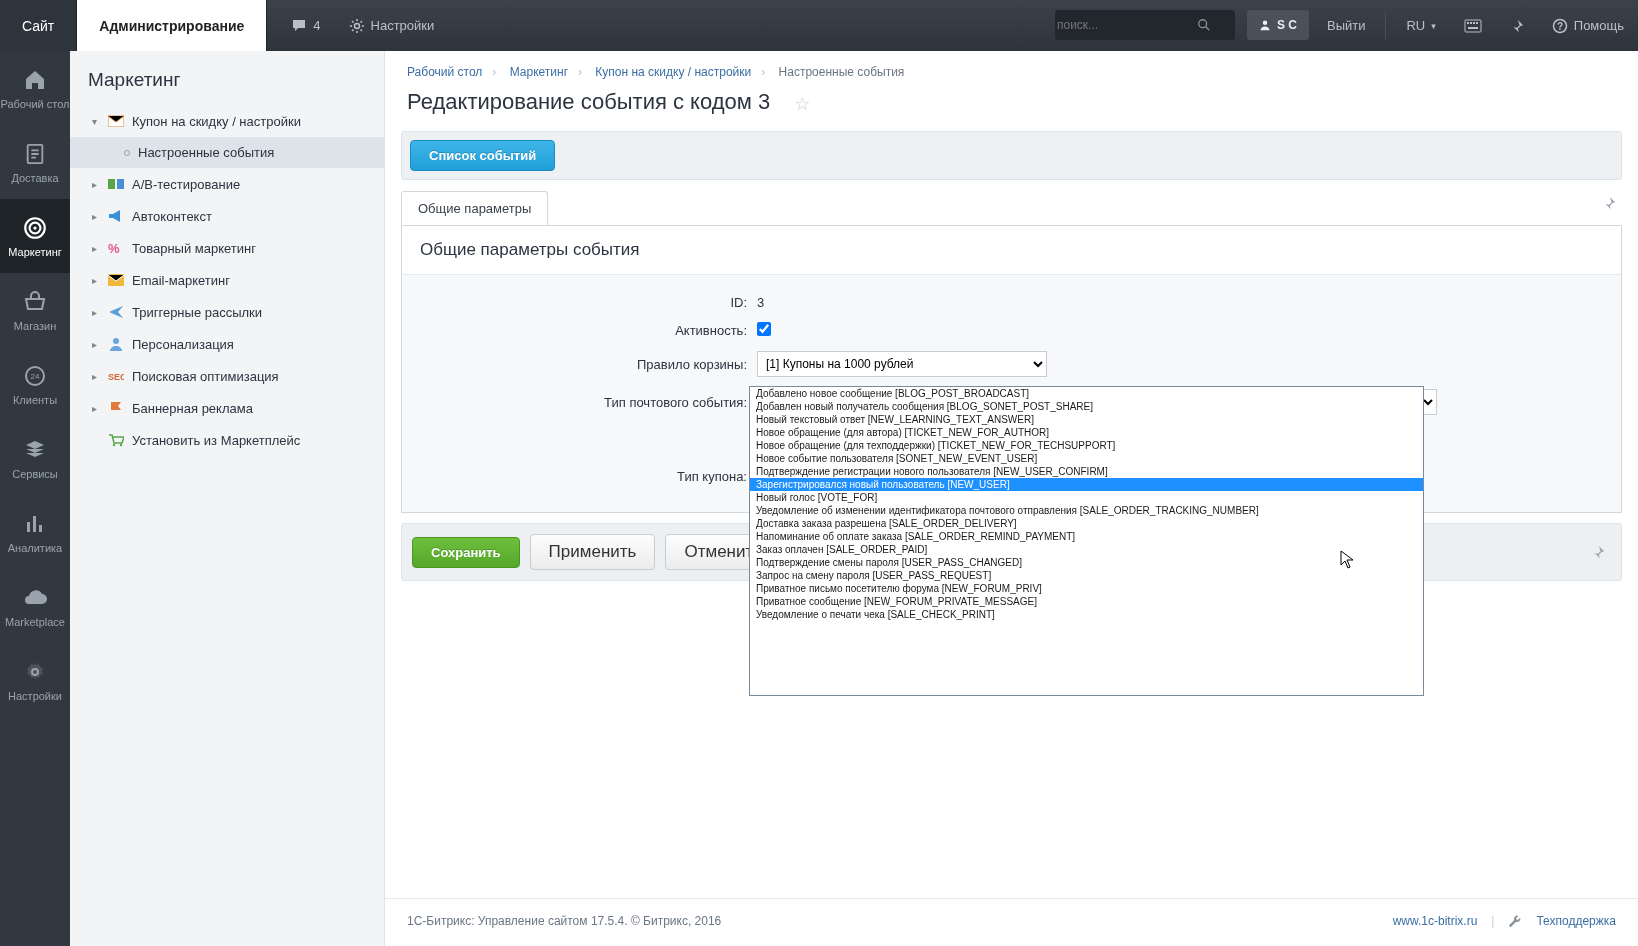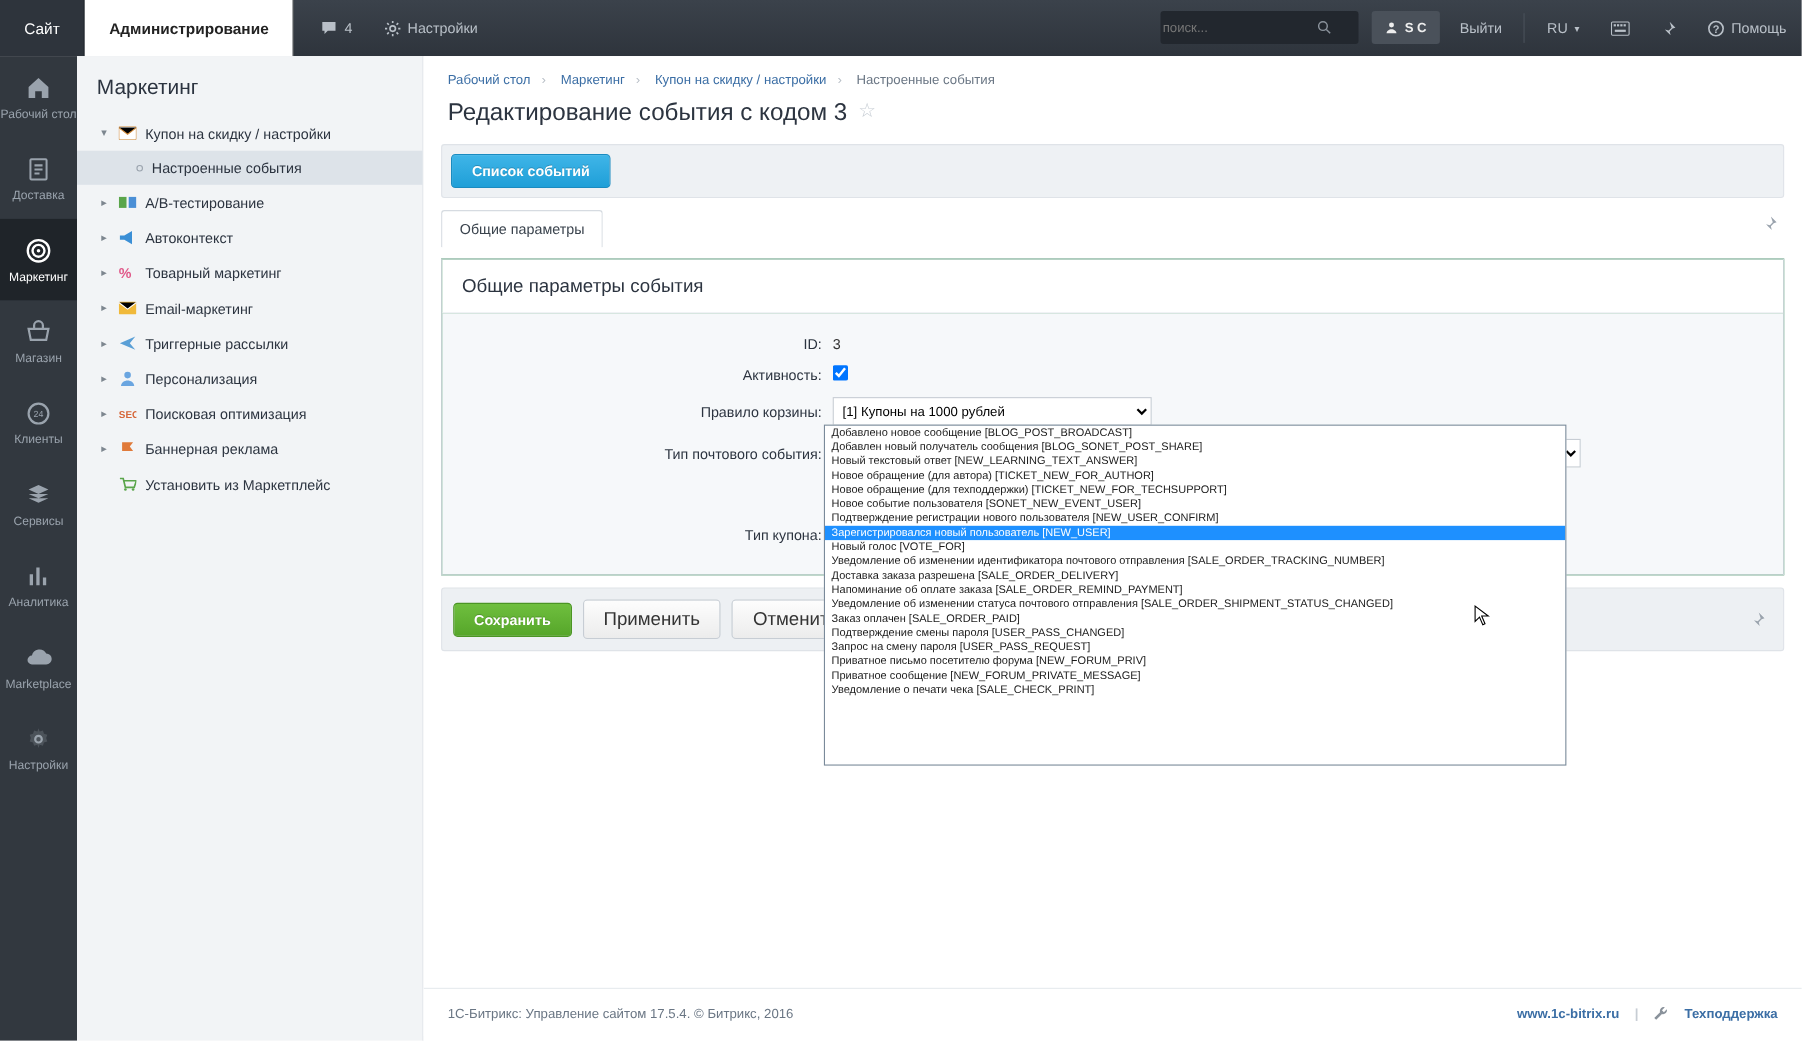--- a/index.html
+++ b/index.html
@@ -34,31 +34,31 @@
 .tree-sub { display:flex; align-items:center; gap:8px; padding:8px 14px 8px 54px; font-size:13px; color:#2c3440; cursor:pointer; }
 .tree-sub.active { background:#dde3e9; }
 .tree-sub .bullet { width:6px; height:6px; border:1px solid #9aa3ad; border-radius:50%; }
 .ticon { width:16px; height:16px; display:inline-flex; align-items:center; justify-content:center; }
 
 
 .main { position:absolute; left:385px; right:0; top:51px; bottom:0; background:#fff; overflow:hidden; }
 .breadcrumb { padding:14px 22px 6px; font-size:12px; color:#6a7684; }
 .breadcrumb a { color:#3b6ea5; text-decoration:none; }
 .breadcrumb .sep { color:#b7bec6; padding:0 10px; }
-.page-title { padding:4px 22px 14px; font-size:22px; color:#2c3440; display:flex; align-items:flex-start; gap:10px; }
+.page-title { padding:4px 22px 14px; font-size:22px; color:#2c3440; display:flex; align-items:flex-end; gap:24px; }
 .star { color:#c7cdd4; font-size:18px; cursor:pointer; }
 
 .blue-bar { margin:2px 16px 10px; background:#eef1f4; border:1px solid #dfe3e8; border-radius:3px; padding:8px; }
 .btn-blue { display:inline-block; background:linear-gradient(#3fb5e8,#1f9fd8); color:#fff; border:1px solid #1a8bc0; border-radius:4px; padding:7px 18px; font-size:13px; font-weight:bold; cursor:pointer; text-shadow:0 -1px rgba(0,0,0,.2); }
 
 .tabs-row { margin:0 16px; display:flex; align-items:flex-start; position:relative; }
 .tab { background:#fff; border:1px solid #d2d8de; border-bottom:none; padding:9px 16px; font-size:13px; color:#3a434d; border-radius:3px 3px 0 0; position:relative; top:1px; }
 .pin { margin-left:auto; color:#9aa3ad; padding:6px; cursor:pointer; }
 
-.panel { margin:11px 16px; border:1px solid #d2d8de; background:#15803d; }
+.panel { margin:1px 16px; border:1px solid #d2d8de; background:#f97316; }
 .panel-h { background:#fff; padding:14px 18px; font-size:17px; color:#2c3440; border-bottom:1px solid #e6eaee; }
 .form-area { background:#f6f8fa; padding:14px 10px 22px; }
 .form-row { display:flex; align-items:center; padding:6px 0; }
 .form-row label { width:345px; text-align:right; padding-right:10px; color:#2c3440; }
 .form-row .val { flex:1; }
 select.sel { background:#fff; border:1px solid #c7cdd4; height:26px; font-size:12px; padding:2px 4px; }
 .sel-short { width:290px; }
 .sel-long { width:680px; }
 input.chk { width:14px; height:14px; }
 
@@ -70,21 +70,21 @@
 
 .listbox { position:absolute; background:#fff; border:1px solid #7a8a9a; font-size:10px; overflow-y:scroll; }
 .listbox .opt { padding:1px 6px; white-space:nowrap; cursor:default; color:#1a1a1a; }
 .listbox .opt.selected { background:#1e90ff; color:#fff; }
 
 
 .cursor { position:absolute; width:16px; height:20px; pointer-events:none; z-index:1000; }
 
 
 .footer { position:absolute; left:0; right:0; bottom:4px; height:44px; border-top:1px solid #e6eaee; background:#fff; display:flex; align-items:center; padding:0 22px; font-size:12px; color:#6a7684;margin-top:32px; }
-.footer .ff { margin-left:auto; display:flex; gap:14px; align-items:center;font-weight:bold; }
+.footer .ff { margin-left:auto; display:flex; gap:14px; align-items:center; }
 .footer a { color:#3b6ea5; text-decoration:none; }
 </style>
 </head>
 <body>
 
 <div class="topbar">
   <div class="top-tab inactive">Сайт</div>
   <div class="top-tab active">Администрирование</div>
   <div class="top-sep"></div>
   <div class="top-item">
@@ -407,21 +407,20 @@
       <div class="opt">Новый текстовый ответ [NEW_LEARNING_TEXT_ANSWER]</div>
       <div class="opt">Новое обращение (для автора) [TICKET_NEW_FOR_AUTHOR]</div>
       <div class="opt">Новое обращение (для техподдержки) [TICKET_NEW_FOR_TECHSUPPORT]</div>
       <div class="opt">Новое событие пользователя [SONET_NEW_EVENT_USER]</div>
       <div class="opt">Подтверждение регистрации нового пользователя [NEW_USER_CONFIRM]</div>
       <div class="opt selected">Зарегистрировался новый пользователь [NEW_USER]</div>
       <div class="opt">Новый голос [VOTE_FOR]</div>
       <div class="opt">Уведомление об изменении идентификатора почтового отправления [SALE_ORDER_TRACKING_NUMBER]</div>
       <div class="opt">Доставка заказа разрешена [SALE_ORDER_DELIVERY]</div>
       <div class="opt">Напоминание об оплате заказа [SALE_ORDER_REMIND_PAYMENT]</div>
-      <div class="opt">Уведомление об изменении статуса почтового отправления [SALE_ORDER_SHIPMENT_STATUS_CHANGED]</div>
       <div class="opt">Заказ оплачен [SALE_ORDER_PAID]</div>
       <div class="opt">Подтверждение смены пароля [USER_PASS_CHANGED]</div>
       <div class="opt">Запрос на смену пароля [USER_PASS_REQUEST]</div>
       <div class="opt">Приватное письмо посетителю форума [NEW_FORUM_PRIV]</div>
       <div class="opt">Приватное сообщение [NEW_FORUM_PRIVATE_MESSAGE]</div>
       <div class="opt">Уведомление о печати чека [SALE_CHECK_PRINT]</div>
     </div>
 
   <div class="footer">
     <span>1С-Битрикс: Управление сайтом 17.5.4. © Битрикс, 2016</span>

